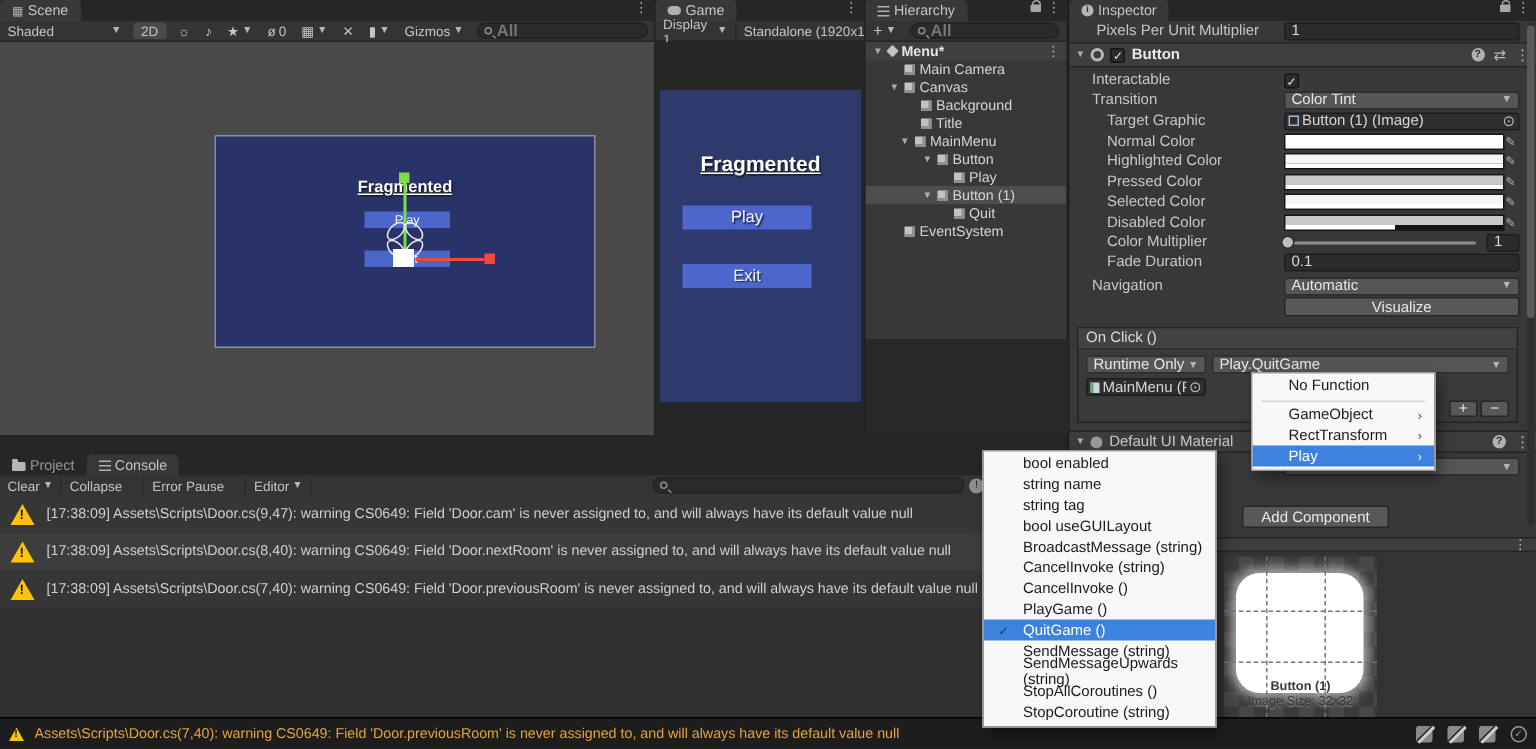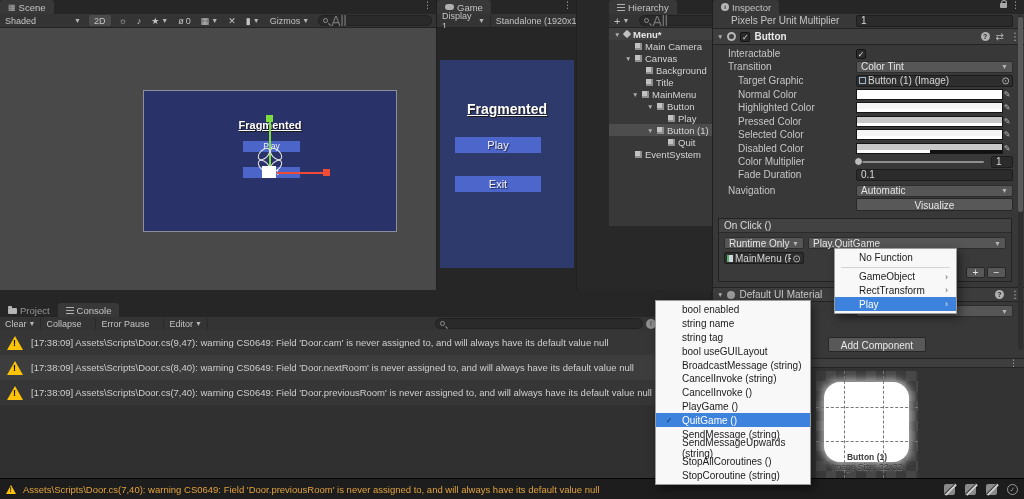--- a/index.html
+++ b/index.html
@@ -8,21 +8,21 @@
   .panel { position:absolute; background:#383838; border-right:1px solid #1f1f1f; }
   .tabs { position:absolute; left:0; top:0; right:0; height:14px; background:#262626; display:flex; align-items:stretch; }
   .tab { display:flex; align-items:center; gap:3px; padding:0 8px; font-size:9.5px; color:#c4c4c4; }
   .tab.active { background:#383838; border-radius:3px 3px 0 0; }
   .tab.inactive { color:#969696; }
   .toolbar { position:absolute; left:0; top:14px; right:0; height:14px; background:#343434; border-bottom:1px solid #232323; display:flex; align-items:center; font-size:9px; color:#c4c4c4; }
   .tbtn { display:flex; align-items:center; gap:2px; padding:0 5px; height:12px; }
   .caret { font-size:7px; color:#b5b5b5; }
   .kebab { color:#b5b5b5; font-size:9px; padding:0 4px; }
   .searchbox { display:flex; align-items:center; background:#2a2a2a; border:1px solid #212121; border-radius:6px; height:11px; padding:0 4px; gap:3px; }
-  .searchbox input { background:transparent; border:none; outline:none; color:#cfcfcf; font-size:14px; width:100%; font-family:inherit; }
+  .searchbox input { background:transparent; border:none; outline:none; color:#cfcfcf; font-size:11px; width:100%; font-family:inherit;font-weight:bold; }
   .mag { width:5px; height:5px; border:1px solid #8f8f8f; border-radius:50%; position:relative; flex:none; }
   .mag::after { content:""; position:absolute; width:3px; height:1px; background:#8f8f8f; transform:rotate(45deg); left:4px; top:5px; }
   .hlines { width:8px; height:7px; border-top:1px solid #b0b0b0; border-bottom:1px solid #b0b0b0; position:relative; flex:none; }
   .hlines::after { content:""; position:absolute; left:0; right:0; top:2px; border-top:1px solid #b0b0b0; }
   .folder { width:9px; height:6px; background:#b5b5b5; border-radius:1px; position:relative; margin-top:2px; flex:none; }
   .folder::before { content:""; position:absolute; top:-2px; left:0; width:4px; height:2px; background:#b5b5b5; border-radius:1px 1px 0 0; }
   .lock { width:7px; height:5px; background:#a8a8a8; border-radius:1px; position:relative; margin-top:3px; }
   .lock::before { content:""; position:absolute; top:-3px; left:1px; width:4px; height:3px; border:1px solid #a8a8a8; border-bottom:none; border-radius:3px 3px 0 0; }
 
   
@@ -38,21 +38,21 @@
   .h-green { background:#7ddc3f; }
   .h-red { background:#f24b35; }
 
   
   #game-panel { left:437px; top:0; width:140px; height:290px; background:#2a2a2a; }
   #game-view { position:absolute; left:0; top:28px; right:0; bottom:0; background:#262626; overflow:hidden; }
   #game-area { position:absolute; left:3px; top:32px; width:134px; height:208px; background:#2e3a6c; }
   .game-btn { position:absolute; left:15px; width:86px; height:16px; background:#4c66cb; color:#f2f3fa; font-size:11px; text-align:center; line-height:16px; text-shadow:1px 1px 1px #1c2140; }
 
   
-  #hierarchy-panel { left:577px; top:0; width:135px; height:226px;margin-left:32px; }
+  #hierarchy-panel { left:577px; top:0; width:135px; height:226px; }
   #h-tree { position:absolute; left:0; top:28px; right:0; bottom:0; overflow:hidden; }
   .h-row { display:flex; align-items:center; height:12px; gap:3px; color:#d4d4d4; font-size:9.5px; position:relative; }
   .h-row .fold { width:7px; font-size:6.5px; color:#ababab; flex:none; }
   .h-row.sel { background:#4d4d4d; }
   .h-row.hdr { background:#404040; color:#e4e4e4; font-weight:bold; }
   .h-row.hdr::after { content:"⋮"; position:absolute; right:4px; color:#b0b0b0; font-weight:normal; }
   .ic-cube { width:7px; height:7px; background:#c2c2c2; box-shadow:inset -2px -2px 0 #8f8f8f; flex:none; }
   .ic-scene { width:6px; height:6px; background:#c2c2c2; transform:rotate(45deg); border-radius:1px; flex:none; }
 
   

